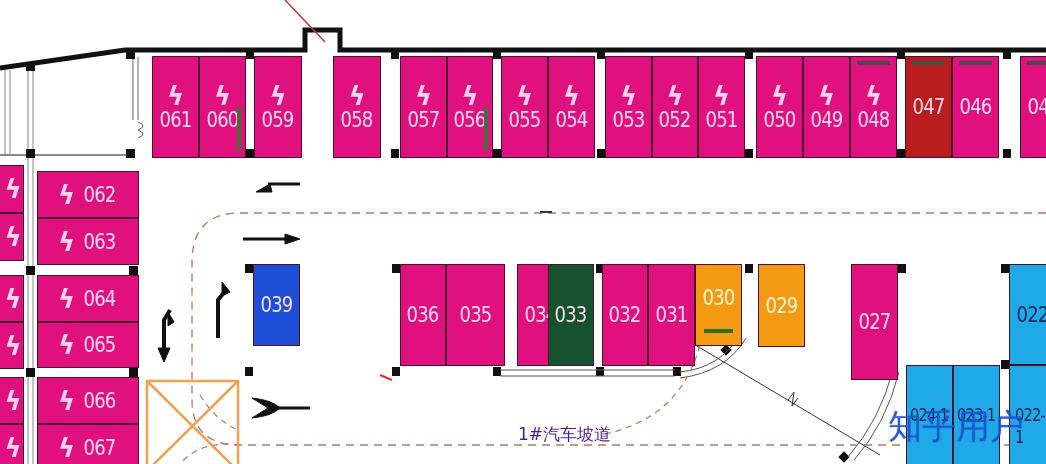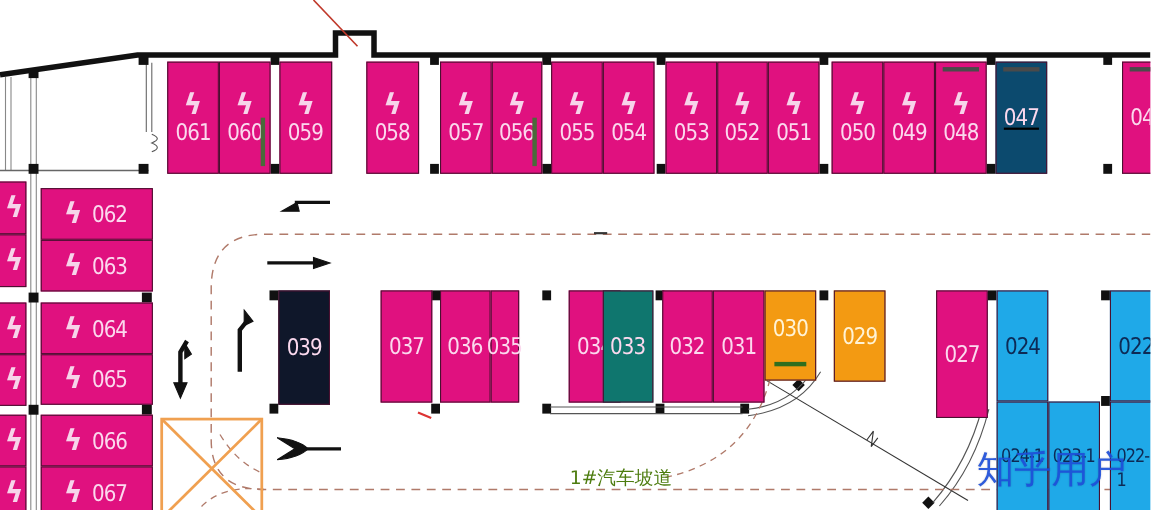--- a/index.html
+++ b/index.html
@@ -168,24 +168,28 @@
   </div>
   <div class="spot" style="left:803px;top:56px;width:47px;height:102px;background:#e0117f;">
     <span class="bolt">ϟ</span>
     <span class="num">049</span>
   </div>
   <div class="spot" style="left:850px;top:56px;width:47px;height:102px;background:#e0117f;">
     <span class="bar-top"></span>
     <span class="bolt">ϟ</span>
     <span class="num">048</span>
   </div>
-  <div class="spot" style="left:905px;top:56px;width:47px;height:102px;background:#0c4a6e;text-decoration:underline;">
+  <div class="spot" style="left:905px;top:56px;width:47px;height:102px;background:#b91c1c;">
     <span class="bar-top"></span>
     <span class="num">047</span>
   </div>
+  <div class="spot" style="left:952px;top:56px;width:47px;height:102px;background:#e0117f;">
+    <span class="bar-top"></span>
+    <span class="num">046</span>
+  </div>
   <div class="spot" style="left:1020px;top:56px;width:47px;height:102px;background:#e0117f;justify-content:center;align-items:flex-start;padding-left:4px;">
     <span class="bar-top"></span>
     <span class="num">045</span>
   </div>
 
   <div class="spot" style="left:-20px;top:165px;width:44px;height:48px;background:#e0117f;">
       <span class="bolt" style="margin-left:22px;">ϟ</span>
     </div>
   <div class="spot" style="left:-20px;top:213px;width:44px;height:48px;background:#e0117f;">
       <span class="bolt" style="margin-left:22px;">ϟ</span>
@@ -221,67 +225,61 @@
   </div>
   <div class="spot h" style="left:37px;top:377px;width:102px;height:47px;background:#e0117f;">
     <span class="bolt">ϟ</span>
     <span class="num">066</span>
   </div>
   <div class="spot h" style="left:37px;top:424px;width:102px;height:47px;background:#e0117f;">
     <span class="bolt">ϟ</span>
     <span class="num">067</span>
   </div>
 
-  <div class="spot" style="left:253px;top:264px;width:47px;height:104px;background:#0f172a;">
+  <div class="spot" style="left:253px;top:264px;width:47px;height:82px;background:#1d4ed8;">
       <span class="num">039</span>
-    </div>
-  <div class="spot" style="left:346px;top:264px;width:47px;height:102px;background:#e0117f;">
-      <span class="num">037</span>
     </div>
   <div class="spot" style="left:400px;top:264px;width:46px;height:102px;background:#e0117f;align-items:center;">
       <span class="num">036</span>
     </div>
-  <div class="spot" style="left:446px;top:264px;width:26px;height:102px;background:#e0117f;">
+  <div class="spot" style="left:446px;top:264px;width:59px;height:102px;background:#e0117f;">
       <span class="num">035</span>
     </div>
   <div class="spot" style="left:517px;top:264px;width:47px;height:102px;background:#e0117f;">
       <span class="num">034</span>
     </div>
-  <div class="spot" style="left:548px;top:264px;width:46px;height:102px;background:#0f766e;">
+  <div class="spot" style="left:548px;top:264px;width:46px;height:102px;background:#14532d;">
       <span class="num">033</span>
     </div>
   <div class="spot" style="left:602px;top:264px;width:46px;height:102px;background:#e0117f;">
       <span class="num">032</span>
     </div>
   <div class="spot" style="left:648px;top:264px;width:47px;height:102px;background:#e0117f;">
       <span class="num">031</span>
     </div>
   <div class="spot" style="left:695px;top:264px;width:47px;height:82px;background:#f39a12;justify-content:flex-start;padding-top:22px;">
     <span class="num" style="color:#fff3d6;">030</span>
     <span class="bar-bottom"></span>
   </div>
   <div class="spot" style="left:758px;top:264px;width:47px;height:83px;background:#f39a12;">
       <span class="num" style="color:#fff3d6;">029</span>
     </div>
   <div class="spot" style="left:851px;top:264px;width:47px;height:116px;background:#e0117f;">
       <span class="num">027</span>
     </div>
-  <div class="spot blue" style="left:906px;top:264px;width:47px;height:101px;background:#1fa9e8;">
-      <span class="num">024</span>
-    </div>
   <div class="spot blue" style="left:1009px;top:264px;width:47px;height:101px;background:#1fa9e8;align-items:flex-start;padding-left:4px;">
       <span class="num">022</span>
     </div>
 
   <div class="spot blue" style="left:906px;top:365px;width:47px;height:110px;background:#1fa9e8;justify-content:flex-start;padding-top:38px;">
       <span class="num" style="font-size:17px;">024-1</span>
     </div>
   <div class="spot blue" style="left:953px;top:365px;width:47px;height:110px;background:#1fa9e8;justify-content:flex-start;padding-top:38px;">
       <span class="num" style="font-size:17px;">023-1</span>
     </div>
   <div class="spot blue" style="left:1009px;top:365px;width:47px;height:110px;background:#1fa9e8;justify-content:flex-start;align-items:flex-start;padding-top:38px;padding-left:2px;">
       <span class="num" style="font-size:17px;">022-1</span>
     </div>
 
-  <span class="label" style="left:518px;top:423px;font-family:'DejaVu Sans',sans-serif;font-size:17px;color:#4d7c0f;">1#汽车坡道</span>
+  <span class="label" style="left:518px;top:423px;font-family:'DejaVu Sans',sans-serif;font-size:17px;color:#4c1d95;">1#汽车坡道</span>
 
   <span class="wm" style="left:888px;top:404px;">知乎用户</span>
 </div>
 
 </body></html>

